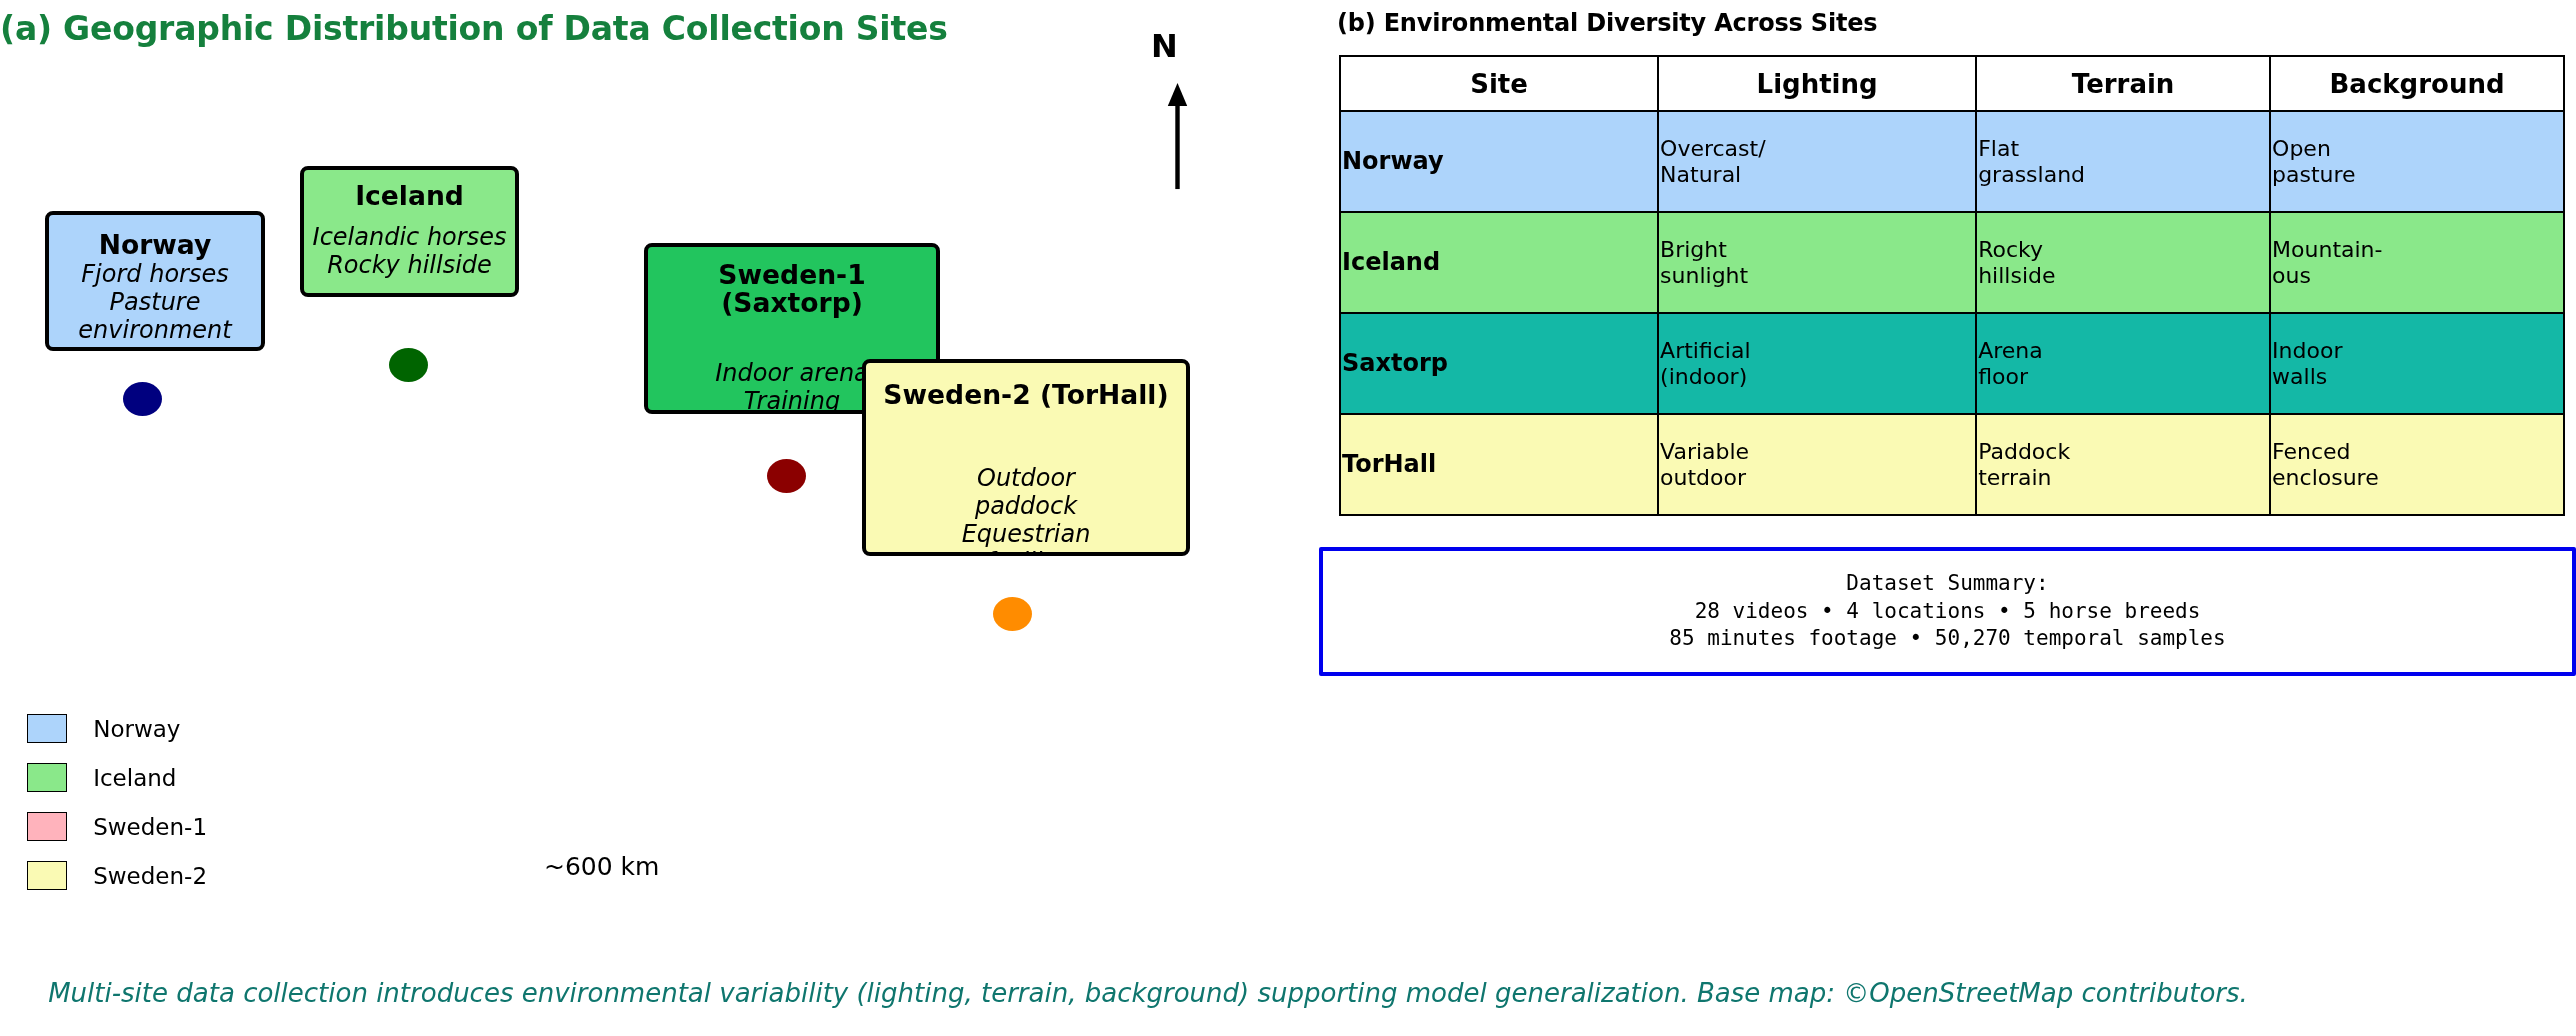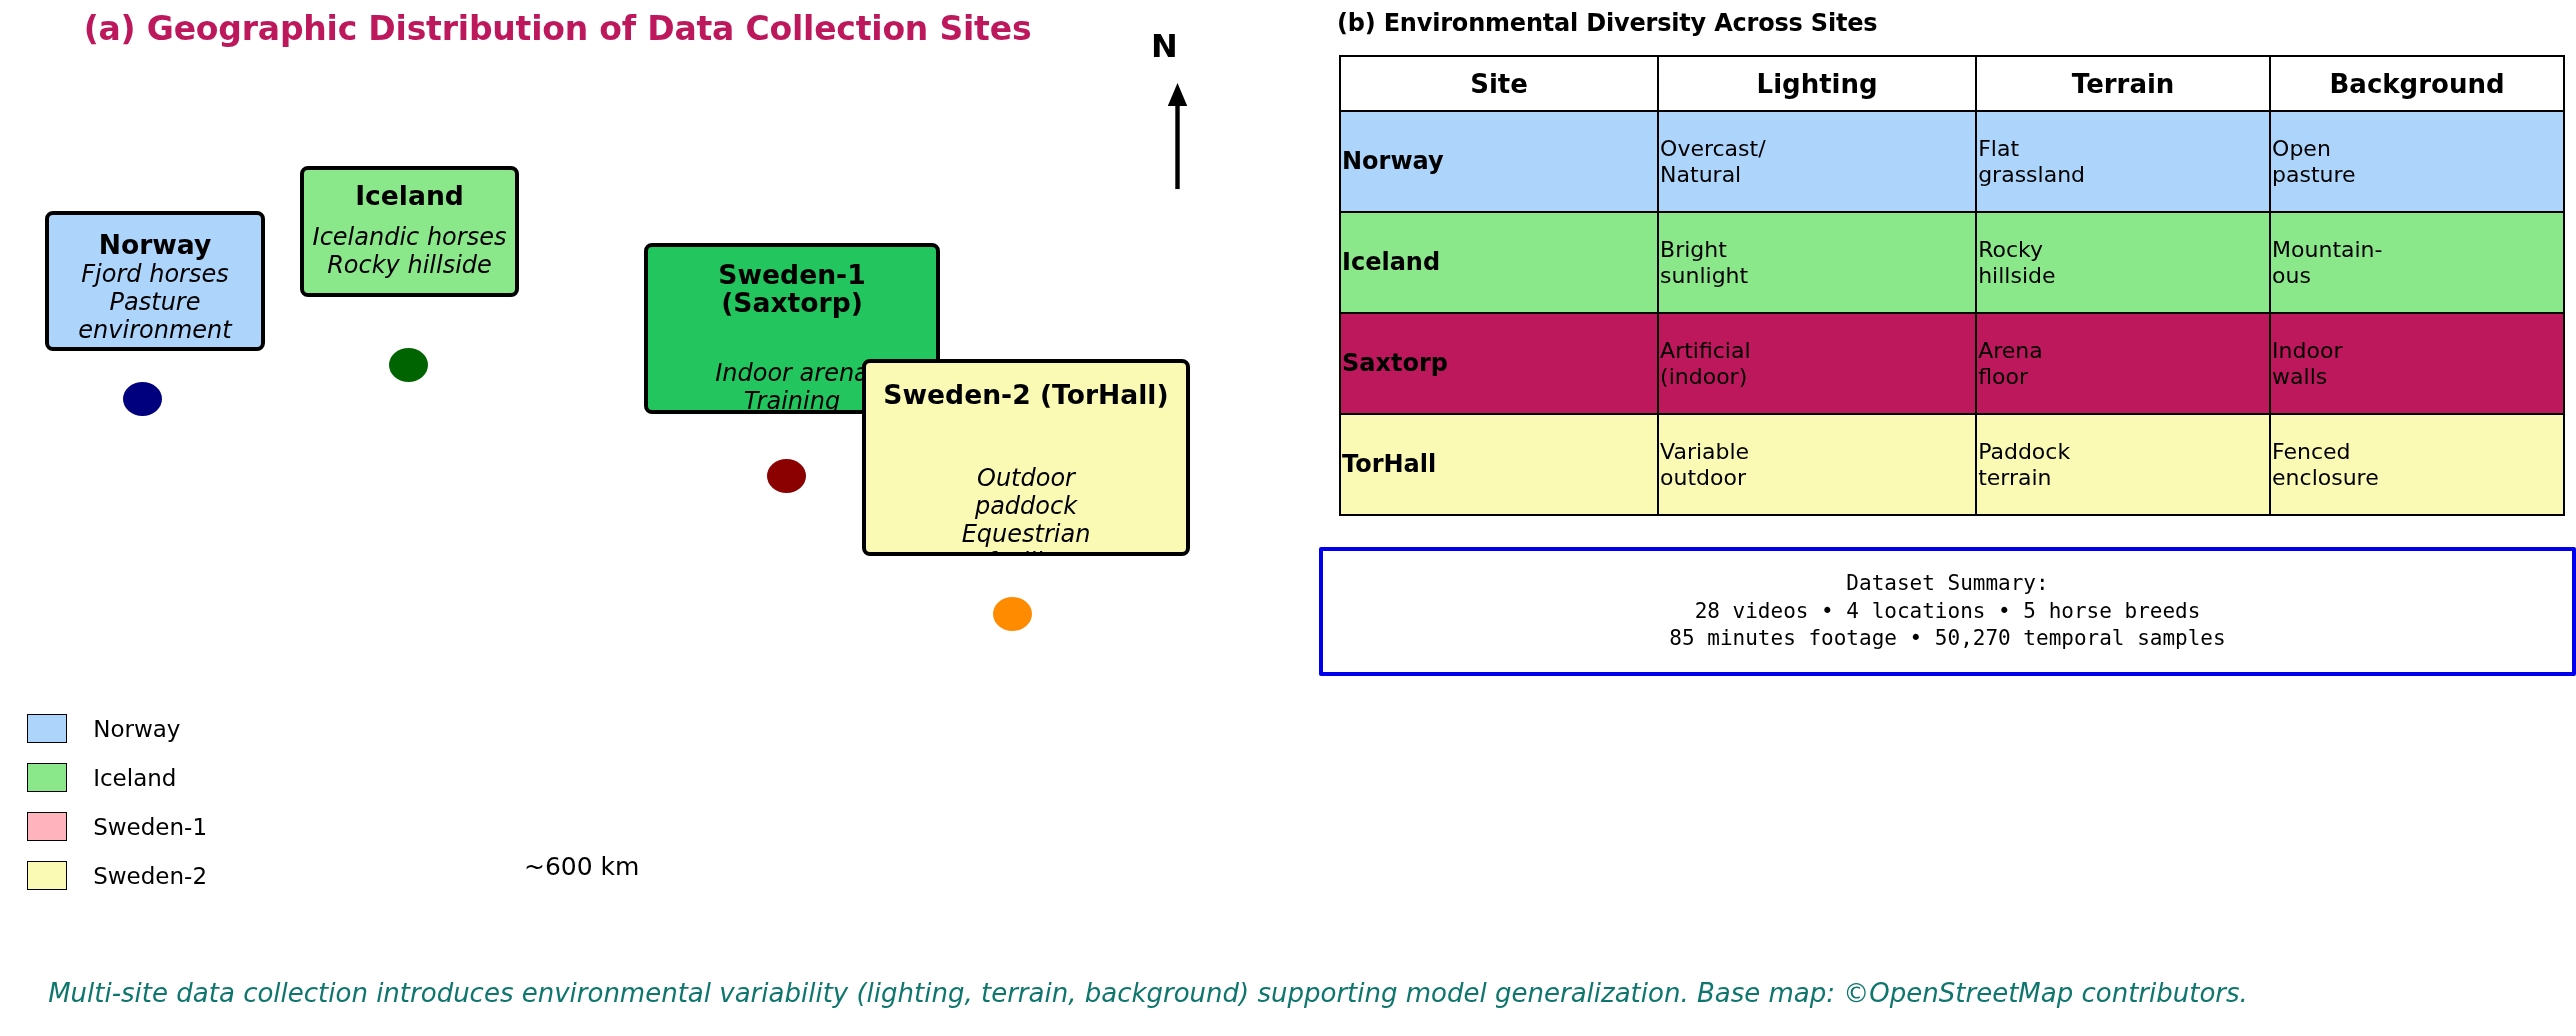--- a/index.html
+++ b/index.html
@@ -17,24 +17,23 @@
     background: #ffffff;
     overflow: hidden;
   }
 
   
   .panel-a-title {
     position: absolute;
     left: 0;
     top: 8.9px;
     width: 1115px;
-    text-align: center;
     font-size: 33px;
     font-weight: bold;
-    color: #be185d;
+    color: #15803d;
     font-family: "DejaVu Sans", sans-serif;
     letter-spacing: -0.2px;
   }
 
   .site-box {
     position: absolute;
     box-sizing: border-box;
     border: 4.4px solid #000000;
     border-radius: 8px;
     text-align: center;
@@ -116,21 +115,21 @@
   }
   .legend-label {
     margin-left: 26.6px;
     font-size: 23px;
     color: #000000;
     font-family: "DejaVu Sans", sans-serif;
   }
 
   #scale-label {
     position: absolute;
-    left: 524px;
+    left: 544px;
     top: 852px;
     font-size: 25px;
     color: #000000;
     font-family: "DejaVu Sans", sans-serif;
   }
 
   
   .panel-b-title {
     position: absolute;
     left: 1337px;
@@ -169,21 +168,21 @@
     font-size: 22px;
     line-height: 1.18;
     white-space: pre-line;
   }
   #env-table tbody td.site-cell {
     font-weight: bold;
     font-size: 24px;
   }
   #env-table tbody tr.row-norway  td { background: #ADD4FB; }
   #env-table tbody tr.row-iceland td { background: #8AE88A; }
-  #env-table tbody tr.row-saxtorp td { background: #be185d; }
+  #env-table tbody tr.row-saxtorp td { background: #14b8a6; }
   #env-table tbody tr.row-torhall td { background: #FAFAB4; }
 
   #summary-box {
     position: absolute;
     left: 1319px;
     top: 547px;
     width: 1257px;
     height: 129px;
     box-sizing: border-box;
     border: 4.4px solid #0000EE;

